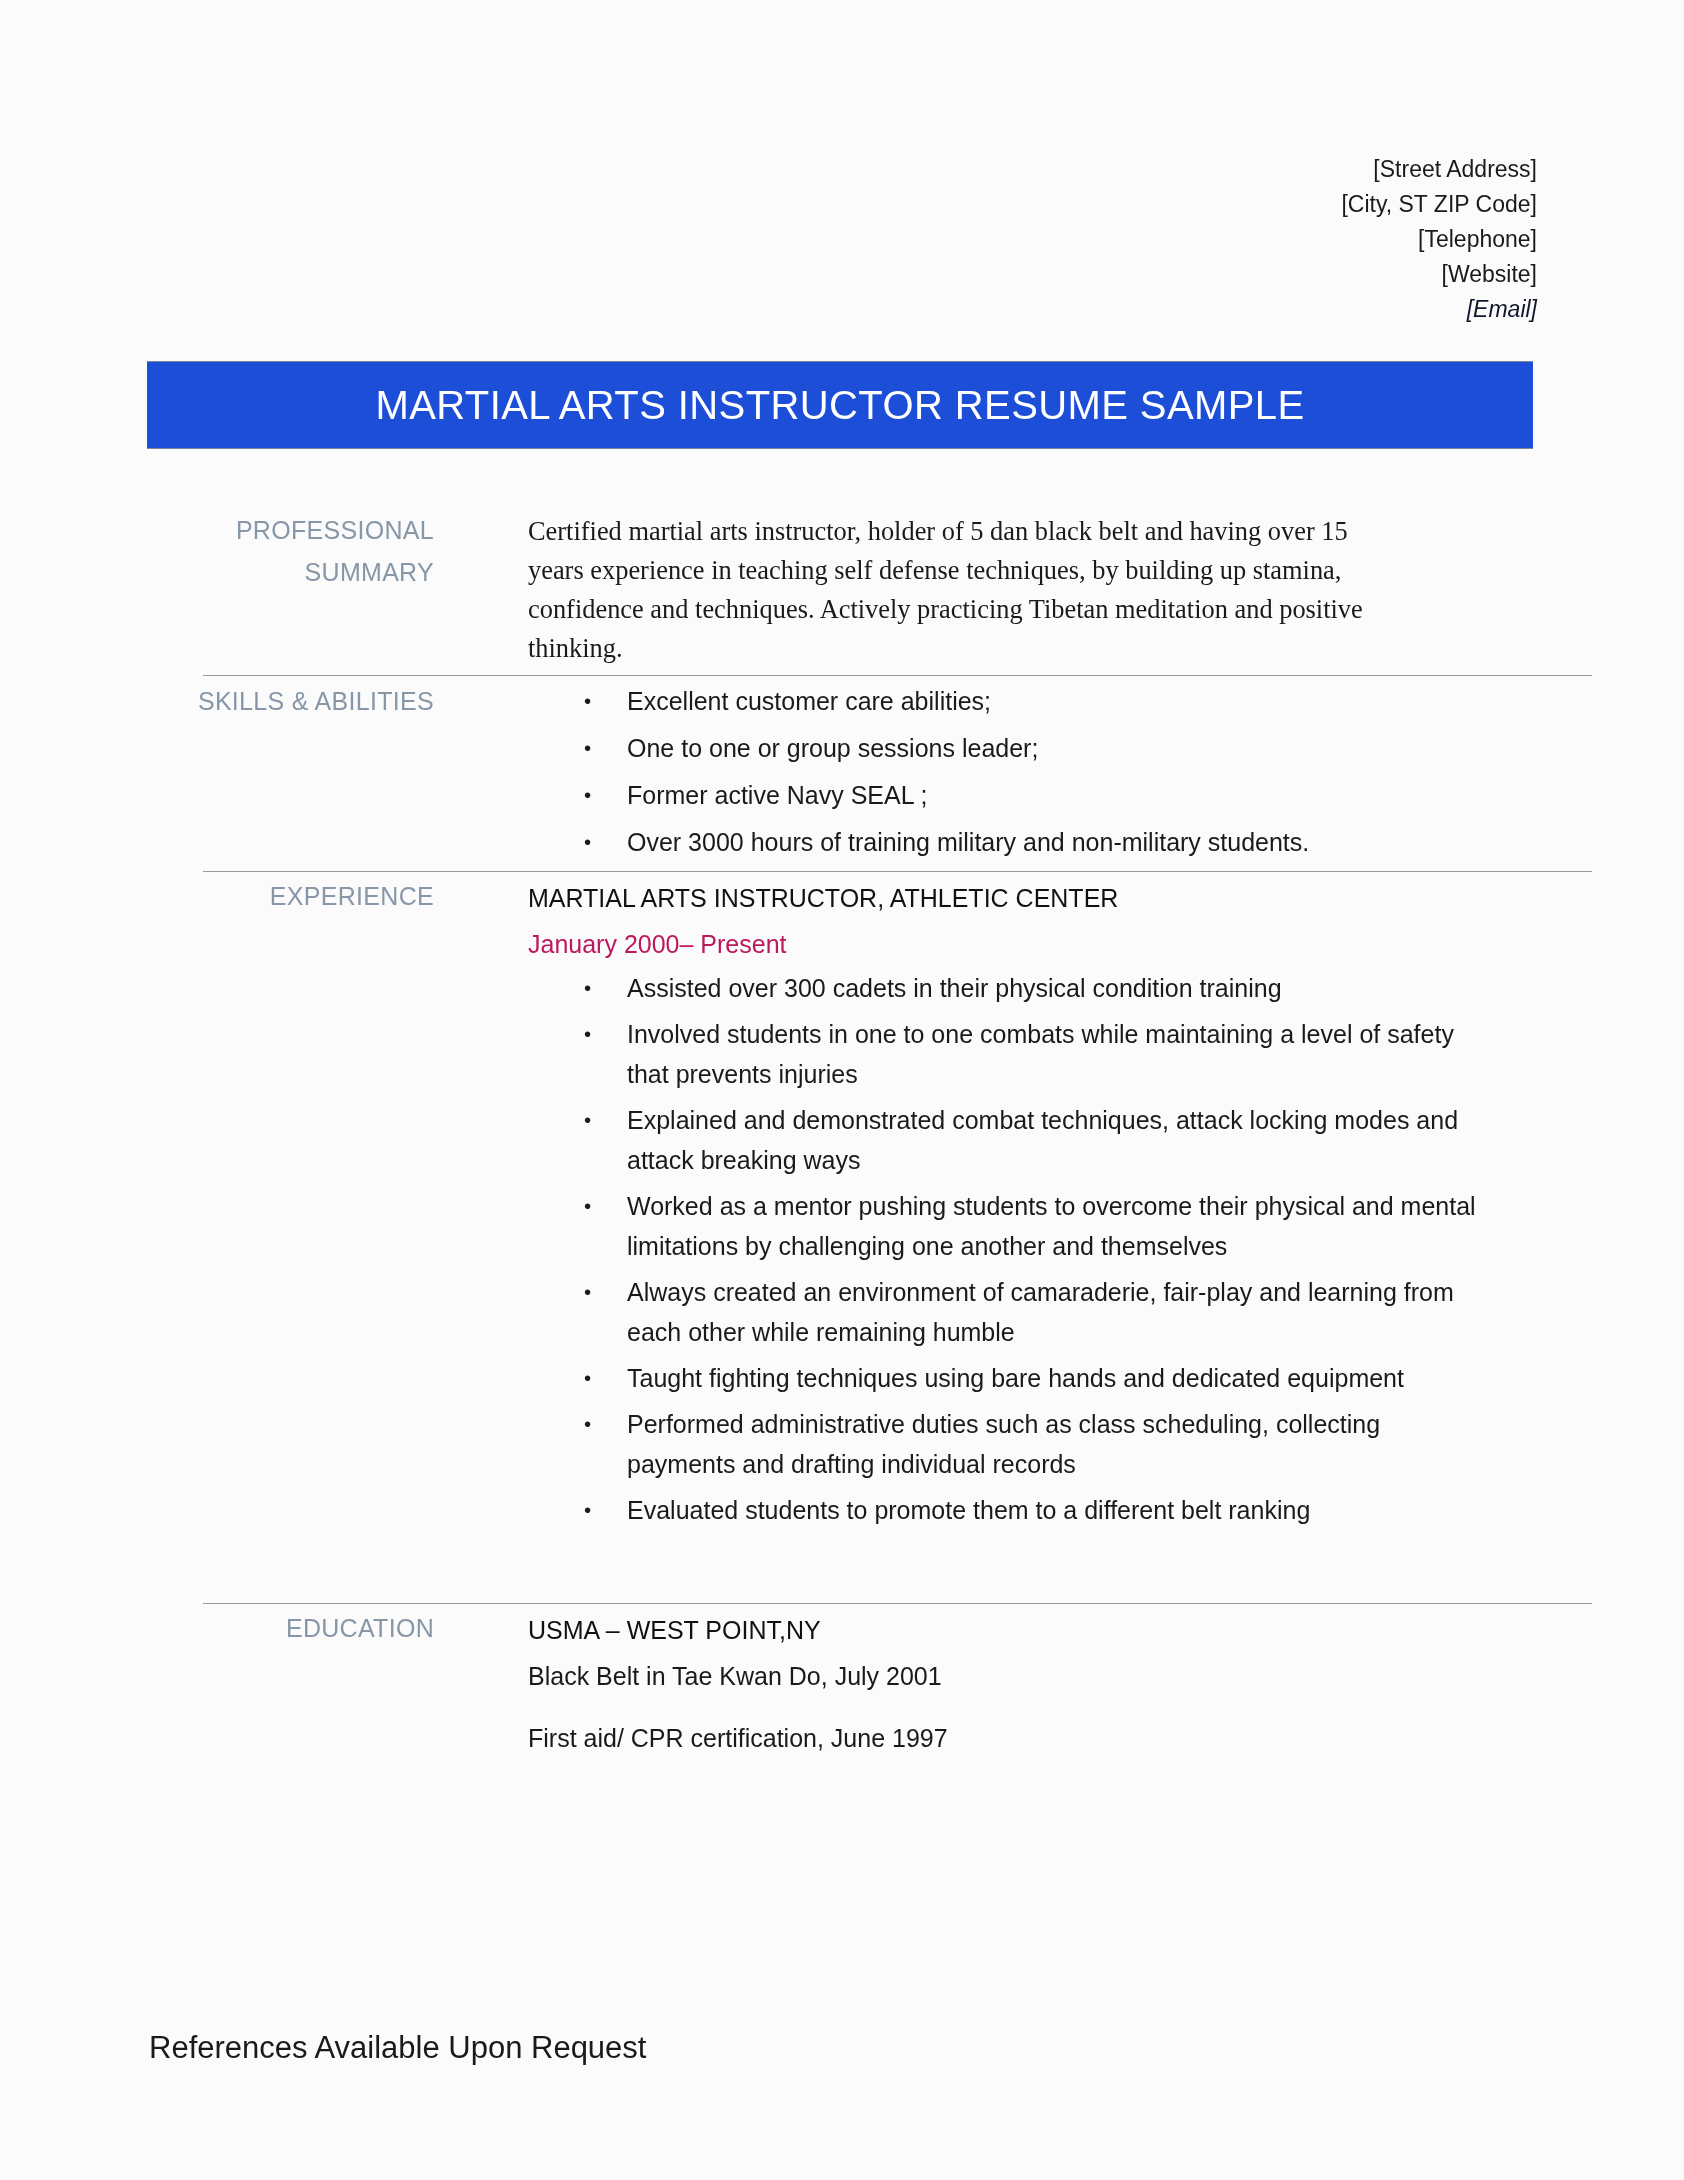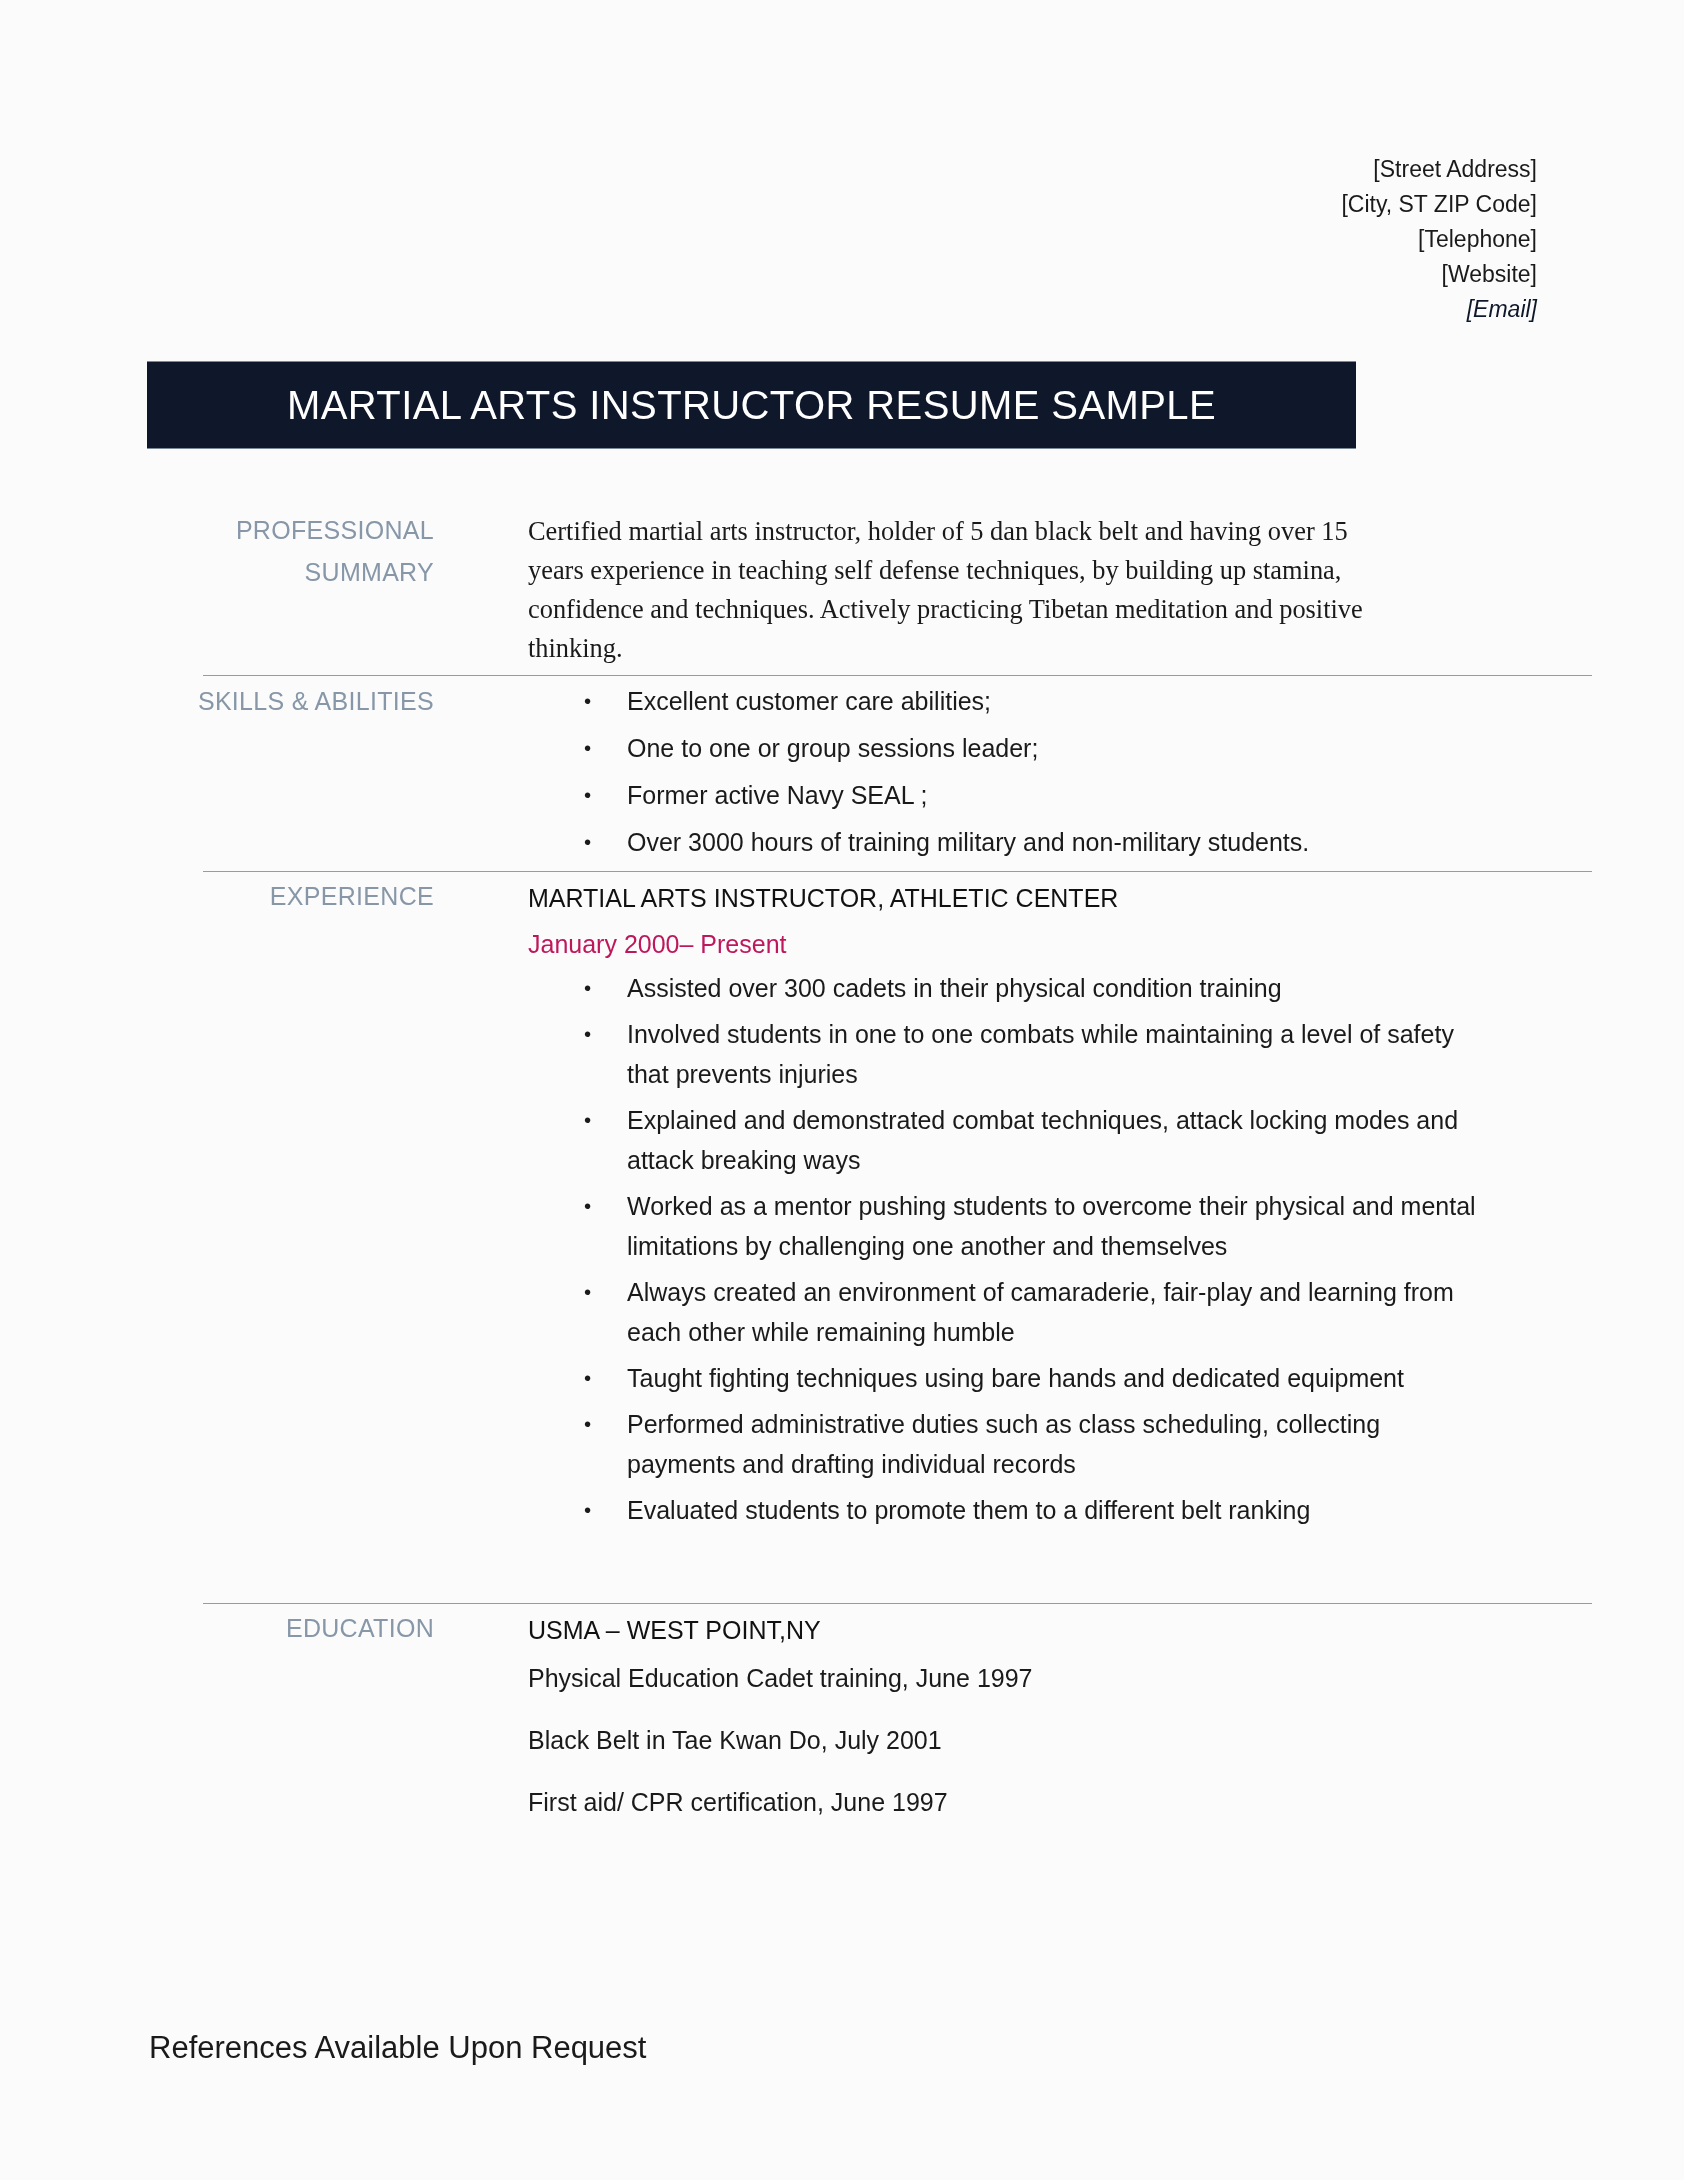--- a/index.html
+++ b/index.html
@@ -13,22 +13,22 @@
   }
   .contact {
     position: absolute; right: 148px; top: 152px;
     text-align: right;
     font-size: 23px; line-height: 35px;
     color: #1a1a1a;
   }
   .contact .email { color: #0f172a; font-style: italic; }
   .banner {
     position: absolute; left: 147px; top: 361px;
-    width: 1209px; height: 88px;
-    background: #0f172a;
+    width: 1386px; height: 88px;
+    background: #1d4ed8;
     border-top: 1.7px solid #7b8896;
     border-bottom: 1.7px solid #7b8896;
     box-sizing: border-box;
     display: flex; align-items: center; justify-content: center;
   }
   .banner-title {
     color: #ffffff; font-size: 40px; letter-spacing: 0.4px;
     font-family: "Liberation Sans", sans-serif; font-weight: normal;
   }
   .section { position: absolute; left: 0; width: 100%; }
@@ -124,20 +124,19 @@
     </ul>
   </div>
 </div>
 
 <div class="divider" style="top:1603px;"></div>
 
 <div class="section" style="top:1607px;">
   <div class="label">EDUCATION</div>
   <div class="content">
     <div class="job-title">USMA – WEST POINT,NY</div>
-    <div class="edu-line" style="margin-top:1.7px;">Physical Education Cadet training, June 1997</div>
     <div class="edu-line">Black Belt in Tae Kwan Do, July 2001</div>
     <div class="edu-line">First aid/ CPR certification, June 1997</div>
   </div>
 </div>
 
 <div class="references">References Available Upon Request</div>
 
 
 </body></html>

